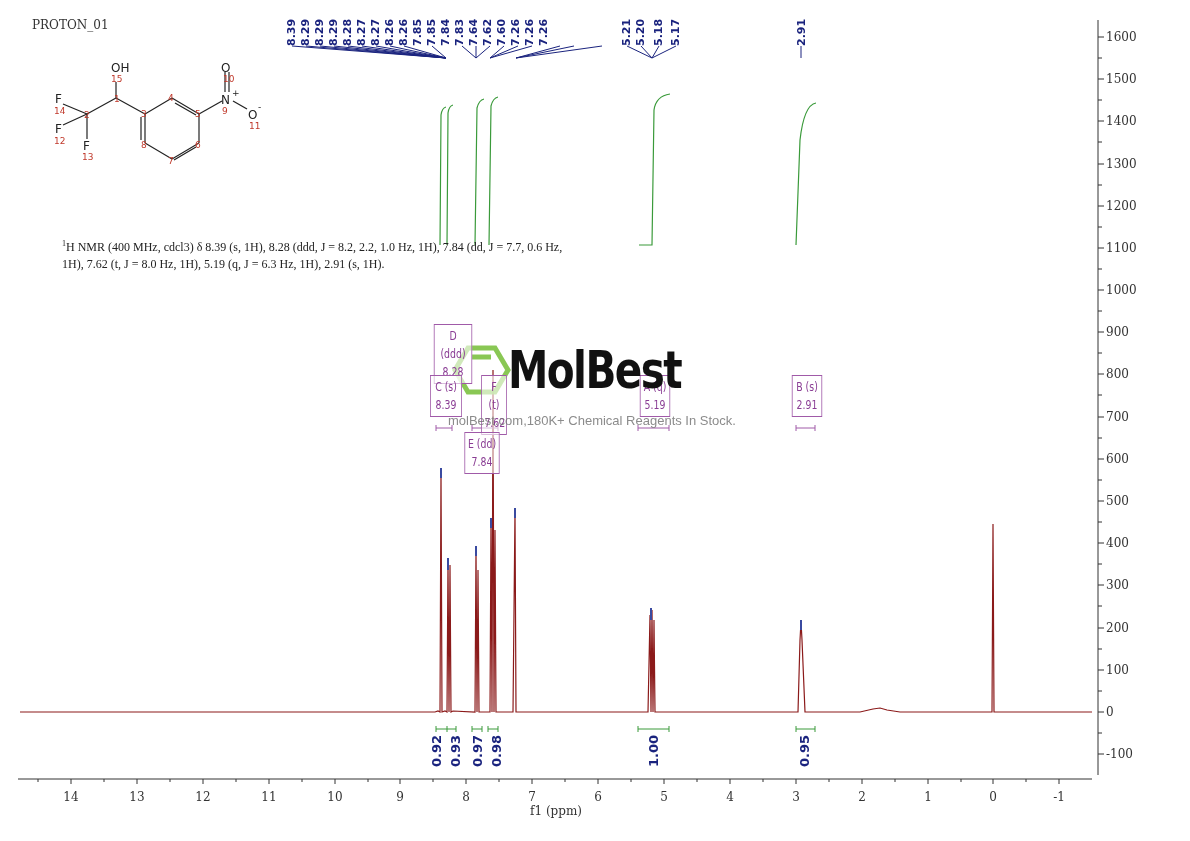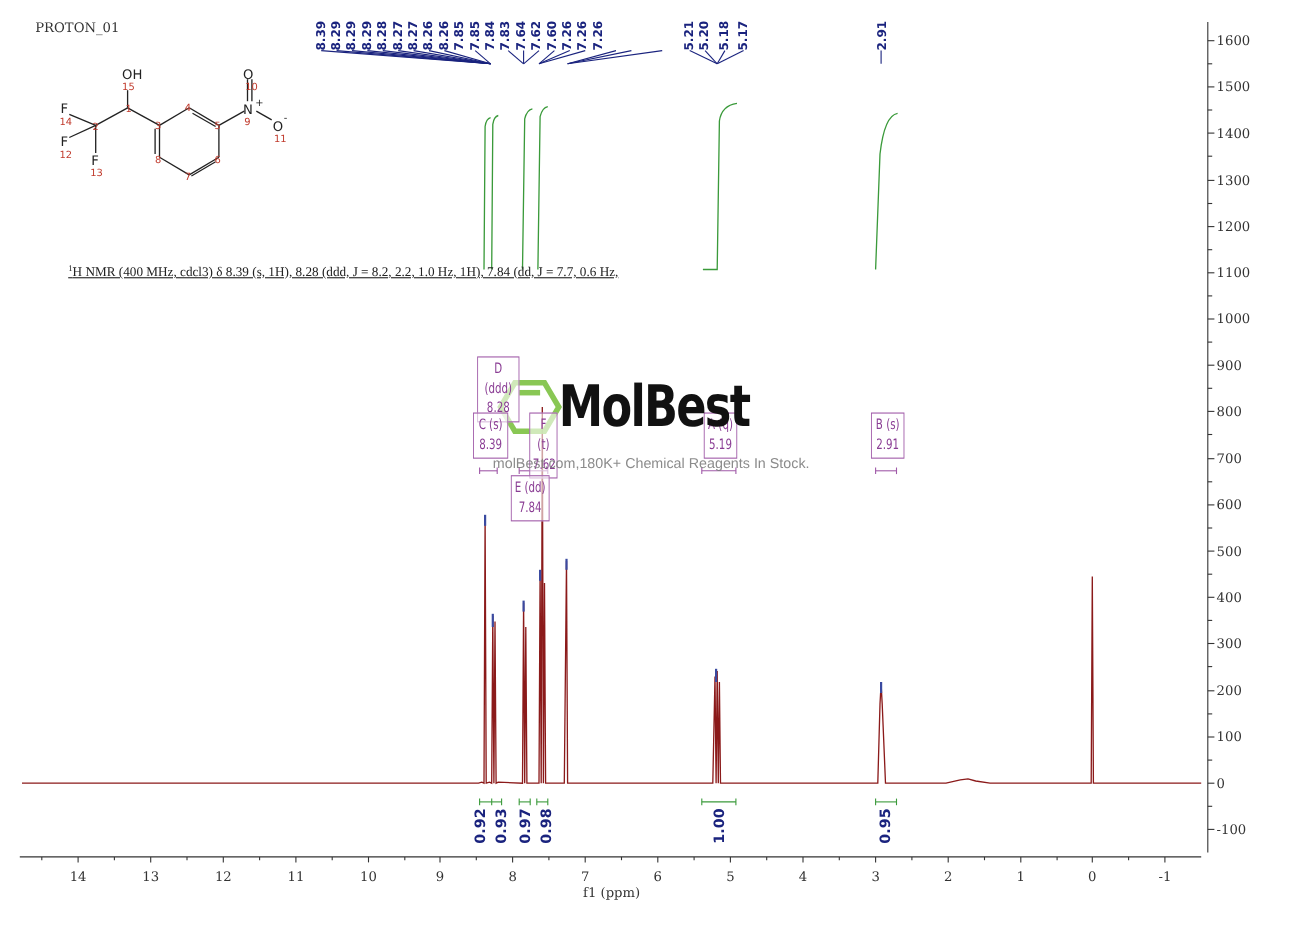--- a/index.html
+++ b/index.html
@@ -1,20 +1,20 @@
 <!DOCTYPE html>
 <html><head>
 <meta charset="utf-8">
 <style>
   html, body { margin:0; padding:0; background:#ffffff; }
   body { width:1190px; height:841px; position:relative; overflow:hidden; font-family:"DejaVu Serif", serif; }
   .abs { position:absolute; }
   #plot { position:absolute; left:0; top:0; }
   .sample-name { left:32px; top:18px; font-size:12px; color:#333; font-family:"DejaVu Serif", serif; }
-  .nmr-text { left:62px; top:235px; width:560px; font-size:12px; line-height:17px; color:#222; font-family:"Liberation Serif", serif;text-decoration:underline; }
+  .nmr-text { left:62px; top:235px; width:560px; font-size:12px; line-height:17px; color:#222; font-family:"Liberation Serif", serif; }
   .nmr-text sup { font-size:8px; }
   .watermark-text { left:448px; top:413px; font-size:13px; color:#777; font-family:"Liberation Sans", sans-serif; opacity:0.85; }
   .logo-text { left:508px; top:340px; font-size:52px; color:#111; font-family:"DejaVu Sans", sans-serif; letter-spacing:-2px; transform:scaleX(0.78); transform-origin:left top; font-weight:bold; }
   .mult-box { position:absolute; border:1px solid #a05aa8; background:rgba(255,255,255,0.6); color:#8a3d94; font-family:"DejaVu Sans Condensed","DejaVu Sans", sans-serif; font-size:13px; text-align:center; line-height:18px; padding:2px 3px; transform:scaleX(0.8); transform-origin:center top; }
   .peak-lbl { font-family:"DejaVu Sans", sans-serif; font-size:11px; fill:#1a237e; font-weight:bold; }
   .int-lbl { font-family:"DejaVu Sans", sans-serif; font-size:13px; fill:#1a237e; font-weight:bold; }
 </style>
 </head>
 <body>
 
@@ -306,20 +306,21 @@
     <text x="1106" y="674">100</text>
     <text x="1106" y="716">0</text>
     <text x="1106" y="758">-100</text>
   </g>
 </svg>
 
 <div class="abs sample-name">PROTON_01</div>
 
 <div class="abs nmr-text">
   <sup>1</sup><span>H NMR (400 MHz, cdcl3) δ 8.39 (s, 1H), 8.28 (ddd, J = 8.2, 2.2, 1.0 Hz, 1H), 7.84 (dd, J = 7.7, 0.6 Hz,</span><br>
+  <span>1H), 7.62 (t, J = 8.0 Hz, 1H), 5.19 (q, J = 6.3 Hz, 1H), 2.91 (s, 1H).</span>
 </div>
 
 <div class="mult-box" style="left:429px; top:324px; width:40px;">
   <div>D (ddd)</div>
   <div>8.28</div>
 </div>
 <div class="mult-box" style="left:426px; top:375px; width:32px;">
   <div>C (s)</div>
   <div>8.39</div>
 </div>

